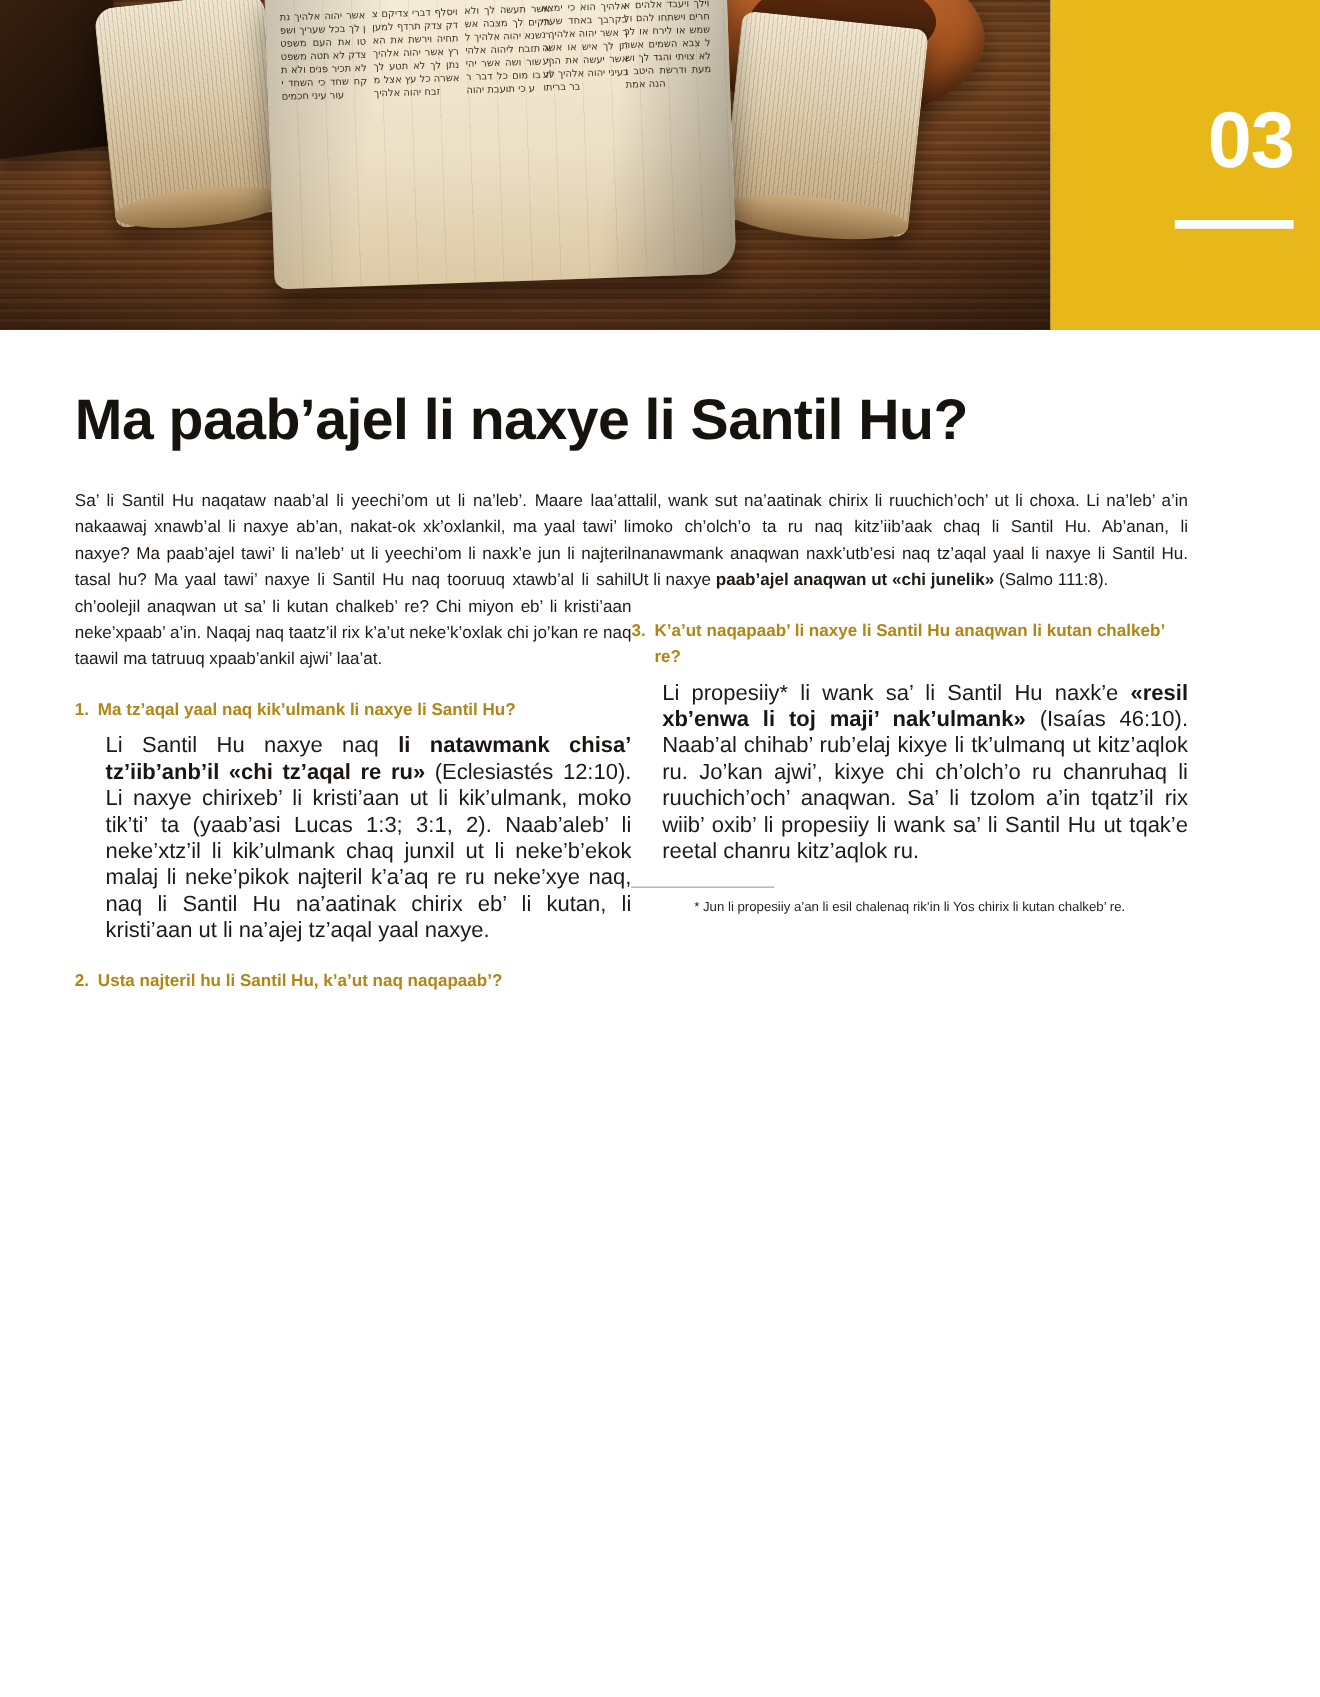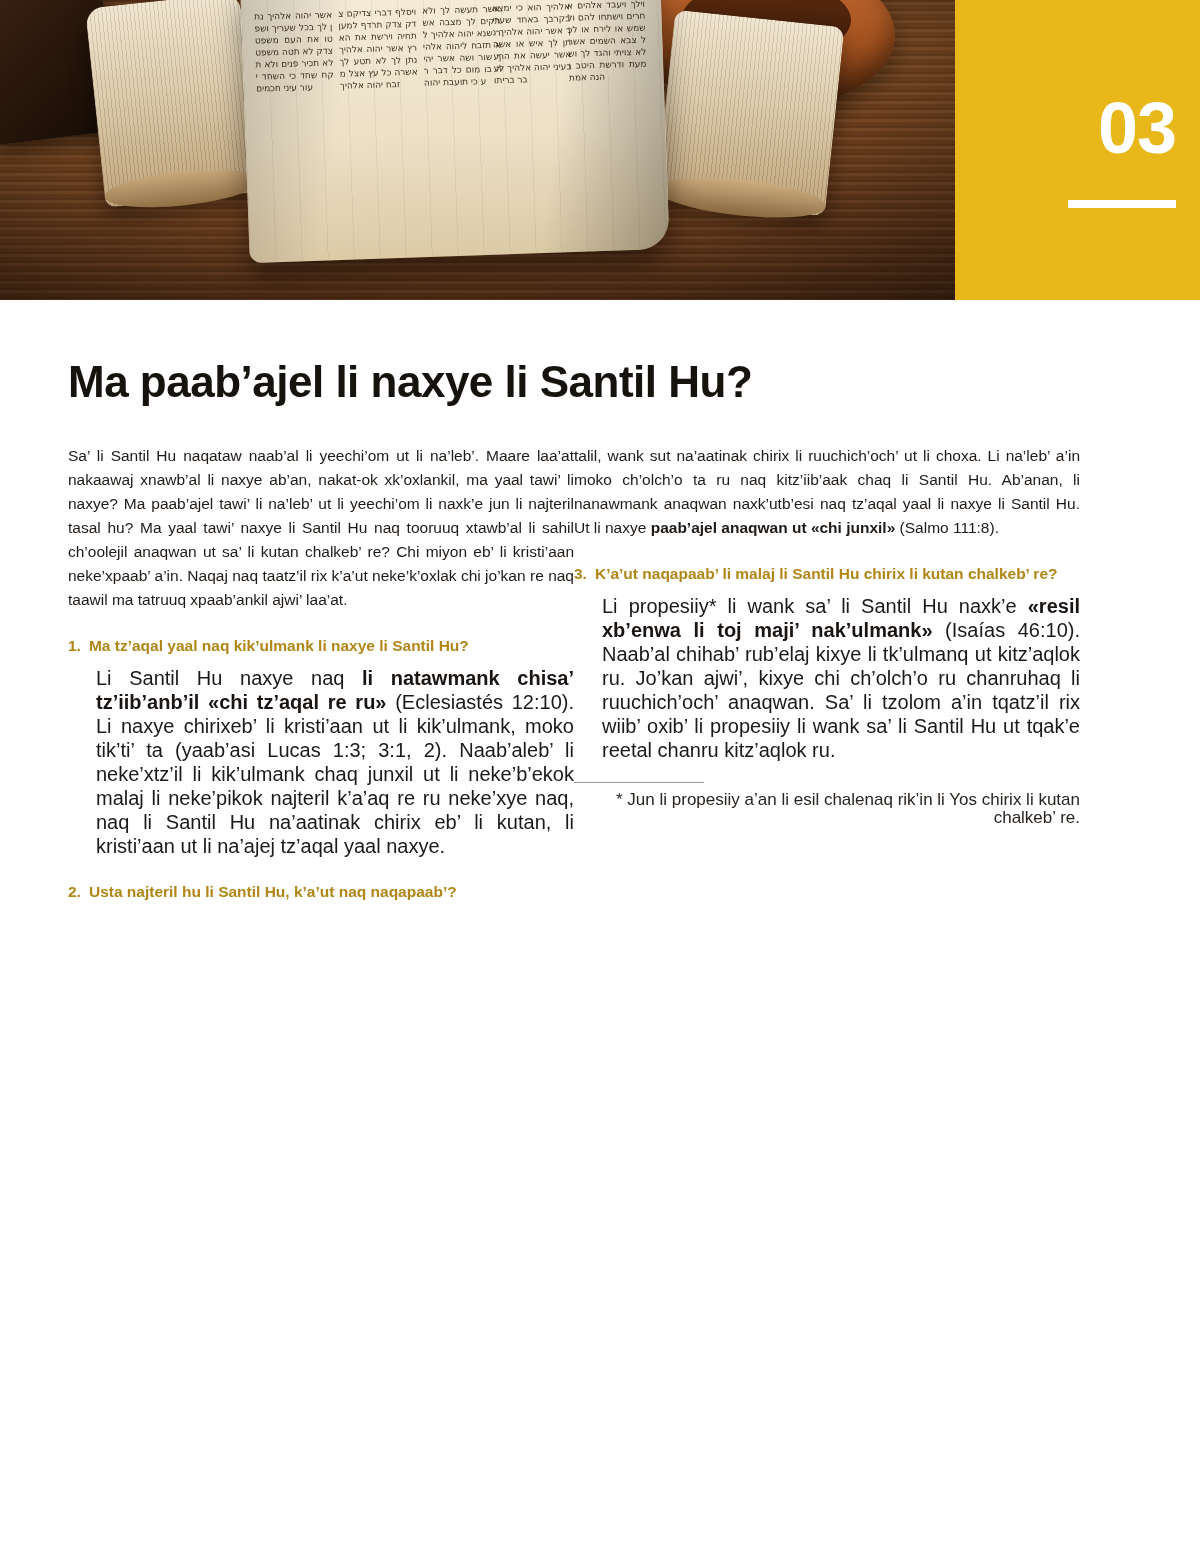--- a/index.html
+++ b/index.html
@@ -192,21 +192,21 @@
     height: 8px;
     background: #ffffff;
   }
 
   
   .page {
     padding: 0 68px;
   }
   h1.title {
     margin: 56px 0 0 0;
-    font-size: 44px;
+    font-size: 52px;
     line-height: 52px;
     font-weight: bold;
     letter-spacing: -0.5px;
     color: #16120e;
   }
   .columns {
     display: flex;
     margin-top: 36px;
   }
   .col {
@@ -248,24 +248,24 @@
     text-align: justify;
   }
   .answer b { font-weight: bold; color: #1a1512; }
   .footnote-rule {
     margin: 16px 0 8px 0;
     width: 130px;
     height: 1px;
     background: #9a9a9a;
   }
   .footnote {
-    font-size: 17px;
+    font-size: 12px;
     line-height: 18px;
     color: #2a2520;
-    text-align: right;
+    text-align: center;
   }
 </style>
 </head>
 <body>
 
 <div class="hero">
   <div class="hero-photo">
     <div class="wood"></div>
     <div class="book"></div>
     <div class="vessel"></div>
@@ -305,25 +305,25 @@
 
       <div class="q-block">
         <span class="q-num">2.</span>
         <span class="q-text">Usta najteril hu li Santil Hu, k’a’ut naq naqapaab’?</span>
       </div>
 
     </div>
 
     <div class="col">
 
-      <p class="body"><span>talil, wank sut na’aatinak chirix li ruuchich’och’ ut li choxa. Li na’leb’ a’in moko ch’olch’o ta ru naq kitz’iib’aak chaq li Santil Hu. Ab’anan, li nanawmank anaqwan naxk’utb’esi naq tz’aqal yaal li naxye li Santil Hu. Ut li naxye </span><b>paab’ajel anaqwan ut «chi junxil»</b><span> (Salmo 111:8).</span></p>
+      <p class="body"><span>talil, wank sut na’aatinak chirix li ruuchich’och’ ut li choxa. Li na’leb’ a’in moko ch’olch’o ta ru naq kitz’iib’aak chaq li Santil Hu. Ab’anan, li nanawmank anaqwan naxk’utb’esi naq tz’aqal yaal li naxye li Santil Hu. Ut li naxye </span><b>paab’ajel anaqwan ut «chi junelik»</b><span> (Salmo 111:8).</span></p>
 
       <div class="q-block">
         <span class="q-num">3.</span>
-        <span class="q-text">K’a’ut naqapaab’ li malaj li Santil Hu chirix li kutan chalkeb’ re?</span>
+        <span class="q-text">K’a’ut naqapaab’ li naxye li Santil Hu anaqwan li kutan chalkeb’ re?</span>
       </div>
       <p class="answer"><span>Li propesiiy* li wank sa’ li Santil Hu naxk’e </span><b>«resil xb’enwa li toj maji’ nak’ulmank»</b><span> (Isaías 46:10). Naab’al chihab’ rub’elaj kixye li tk’ulmanq ut kitz’aqlok ru. Jo’kan ajwi’, kixye chi ch’olch’o ru chanruhaq li ruuchich’och’ anaqwan. Sa’ li tzolom a’in tqatz’il rix wiib’ oxib’ li propesiiy li wank sa’ li Santil Hu ut tqak’e reetal chanru kitz’aqlok ru.</span></p>
 
       <div class="footnote-rule"></div>
       <div class="footnote">* Jun li propesiiy a’an li esil chalenaq rik’in li Yos chirix li kutan chalkeb’ re.</div>
 
     </div>
 
   </div>
 </div>

